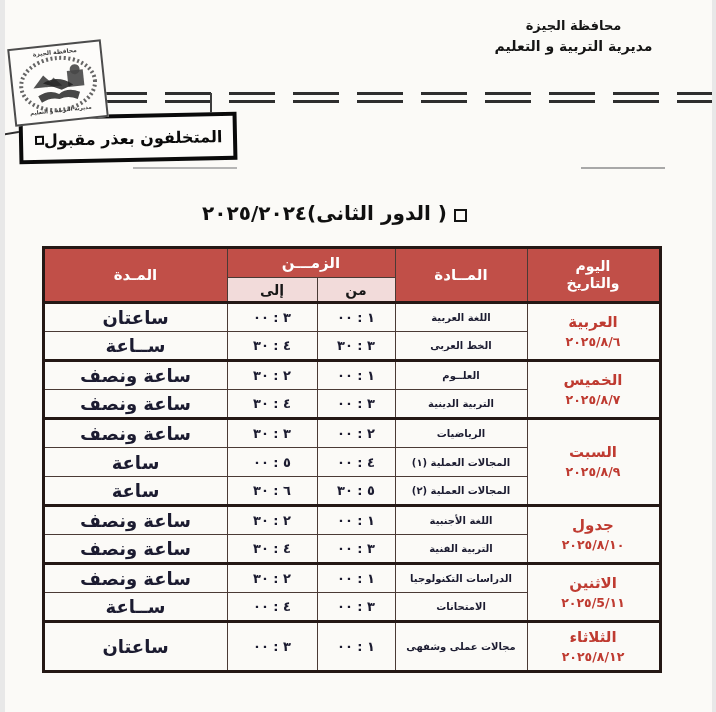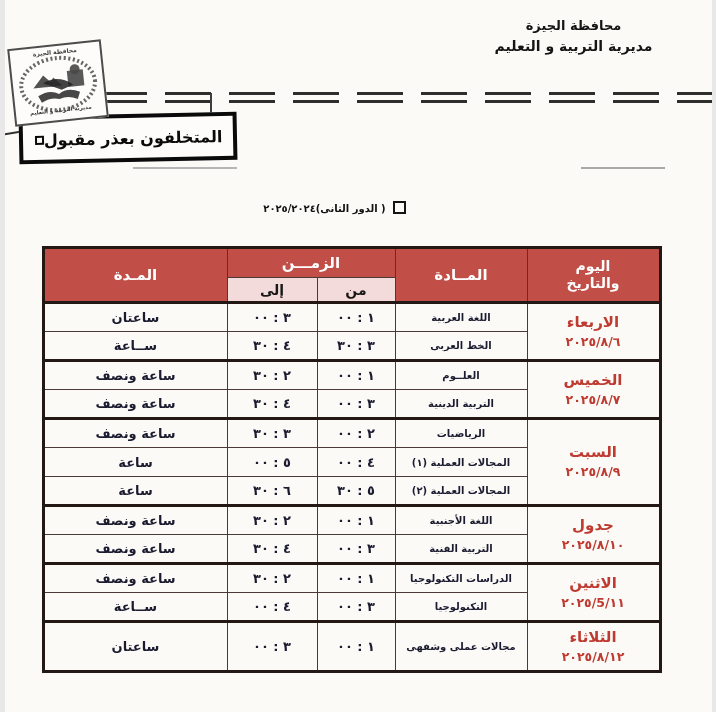--- a/index.html
+++ b/index.html
@@ -62,21 +62,21 @@
     margin-left:1px;vertical-align:-1px;
   }
 
   
   .doc-title{
     position:absolute;top:171px;left:0;width:716px;text-align:center;
     font-size:18px;font-weight:bold;color:var(--ink);letter-spacing:0;
   }
   .doc-subtitle{
     position:absolute;top:201px;left:0;width:640px;text-align:center;
-    font-size:10px;font-weight:bold;color:var(--ink);padding-left:20px;
+    font-size:20px;font-weight:bold;color:var(--ink);padding-left:20px;
   }
   .doc-subtitle .sq{
     display:inline-block;width:13px;height:13px;border:2px solid #141414;
     vertical-align:-2px;margin-left:7px;
   }
   .num{direction:ltr;unicode-bidi:isolate;display:inline-block;}
 
   
   table.schedule{
     position:absolute;top:246px;right:50px;width:620px;
@@ -96,21 +96,21 @@
   .schedule tbody tr.tall{height:50px;}
   .schedule tbody tr.group-start td{border-top:3px solid var(--border-dark);}
   th.red{background:var(--header-red);color:#fff;font-size:15px;}
   th.red .hdr-line{font-size:14px;line-height:1.25;}
   th.pink{background:var(--subheader-pink);color:#181818;font-size:14px;}
   td.day-cell{color:var(--day-text-red);line-height:1.2;}
   td.day-cell .day-name{font-size:15px;}
   td.day-cell .day-date{font-size:12.5px;}
   td.subject-cell{font-size:10px;}
   td.time-cell{font-size:13px;}
-  td.duration-cell{font-size:13px;}
+  td.duration-cell{font-size:18px;}
 </style>
 </head>
 <body>
 
 <div class="page">
 
   <div class="letterhead">
     <span class="lh1">محافظة الجيزة</span>
     <span class="lh2">مديرية التربية و التعليم</span>
   </div>
@@ -163,21 +163,21 @@
         <th colspan="2" class="red th-time">الزمـــن</th>
         <th rowspan="2" class="red">المـدة</th>
       </tr>
       <tr class="h2">
         <th class="pink">من</th>
         <th class="pink">إلى</th>
       </tr>
     </thead>
     <tbody>
         <tr class="group-start">
-          <td rowspan="2" class="day-cell"><div class="day-name">الاربعاء</div><div class="day-date num">٢٠٢٥/٨/٦</div></td>
+          <td rowspan="2" class="day-cell"><div class="day-name">العربية</div><div class="day-date num">٢٠٢٥/٨/٦</div></td>
           <td class="subject-cell">اللغة العربية</td>
           <td class="time-cell"><span class="num">١ : ٠٠</span></td>
           <td class="time-cell"><span class="num">٣ : ٠٠</span></td>
           <td class="duration-cell">ساعتان</td>
         </tr>
         <tr>
           <td class="subject-cell">الخط العربى</td>
           <td class="time-cell"><span class="num">٣ : ٣٠</span></td>
           <td class="time-cell"><span class="num">٤ : ٣٠</span></td>
           <td class="duration-cell">ســاعة</td>
@@ -228,21 +228,21 @@
           <td class="duration-cell">ساعة ونصف</td>
         </tr>
         <tr class="group-start">
           <td rowspan="2" class="day-cell"><div class="day-name">الاثنين</div><div class="day-date num">٢٠٢٥/5/١١</div></td>
           <td class="subject-cell">الدراسات التكنولوجيا</td>
           <td class="time-cell"><span class="num">١ : ٠٠</span></td>
           <td class="time-cell"><span class="num">٢ : ٣٠</span></td>
           <td class="duration-cell">ساعة ونصف</td>
         </tr>
         <tr>
-          <td class="subject-cell">التكنولوجيا</td>
+          <td class="subject-cell">الامتحانات</td>
           <td class="time-cell"><span class="num">٣ : ٠٠</span></td>
           <td class="time-cell"><span class="num">٤ : ٠٠</span></td>
           <td class="duration-cell">ســاعة</td>
         </tr>
         <tr class="group-start tall">
           <td rowspan="1" class="day-cell"><div class="day-name">الثلاثاء</div><div class="day-date num">٢٠٢٥/٨/١٢</div></td>
           <td class="subject-cell">مجالات عملى وشفهى</td>
           <td class="time-cell"><span class="num">١ : ٠٠</span></td>
           <td class="time-cell"><span class="num">٣ : ٠٠</span></td>
           <td class="duration-cell">ساعتان</td>

